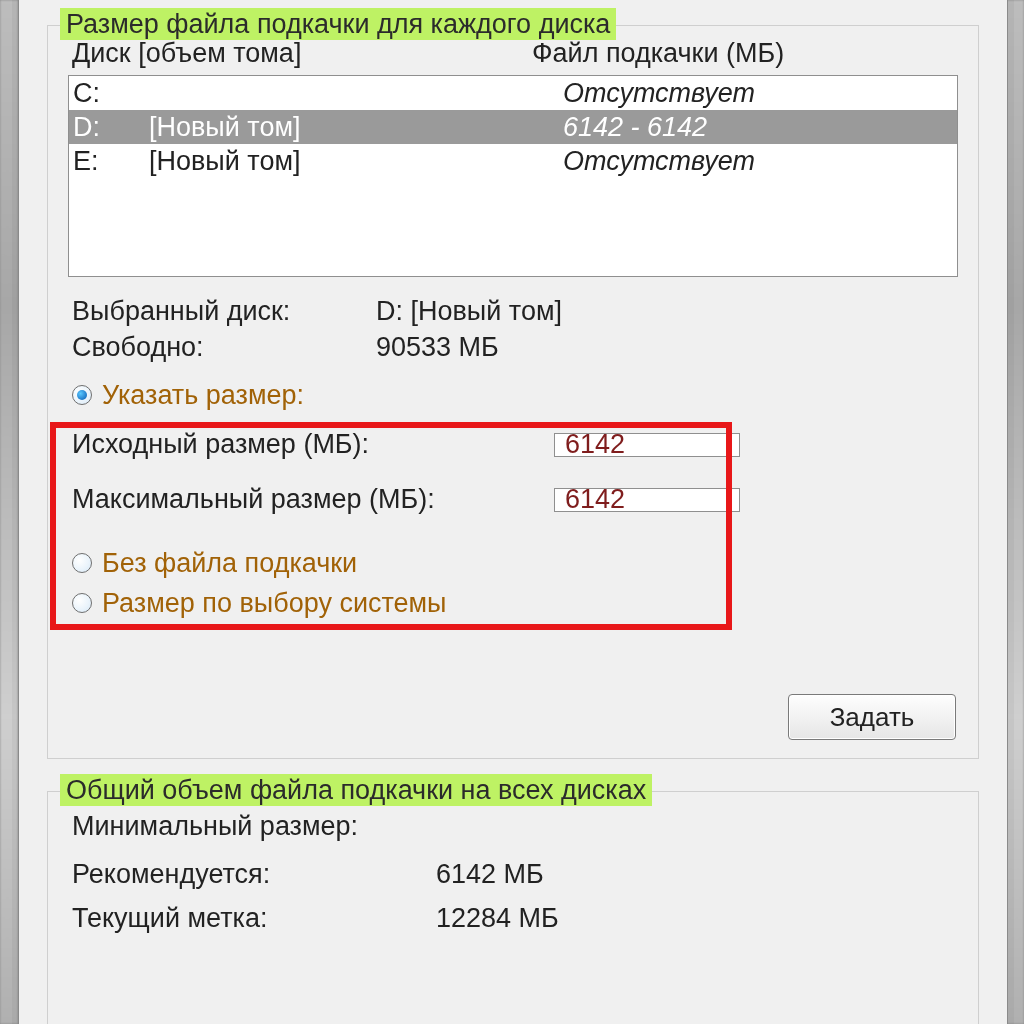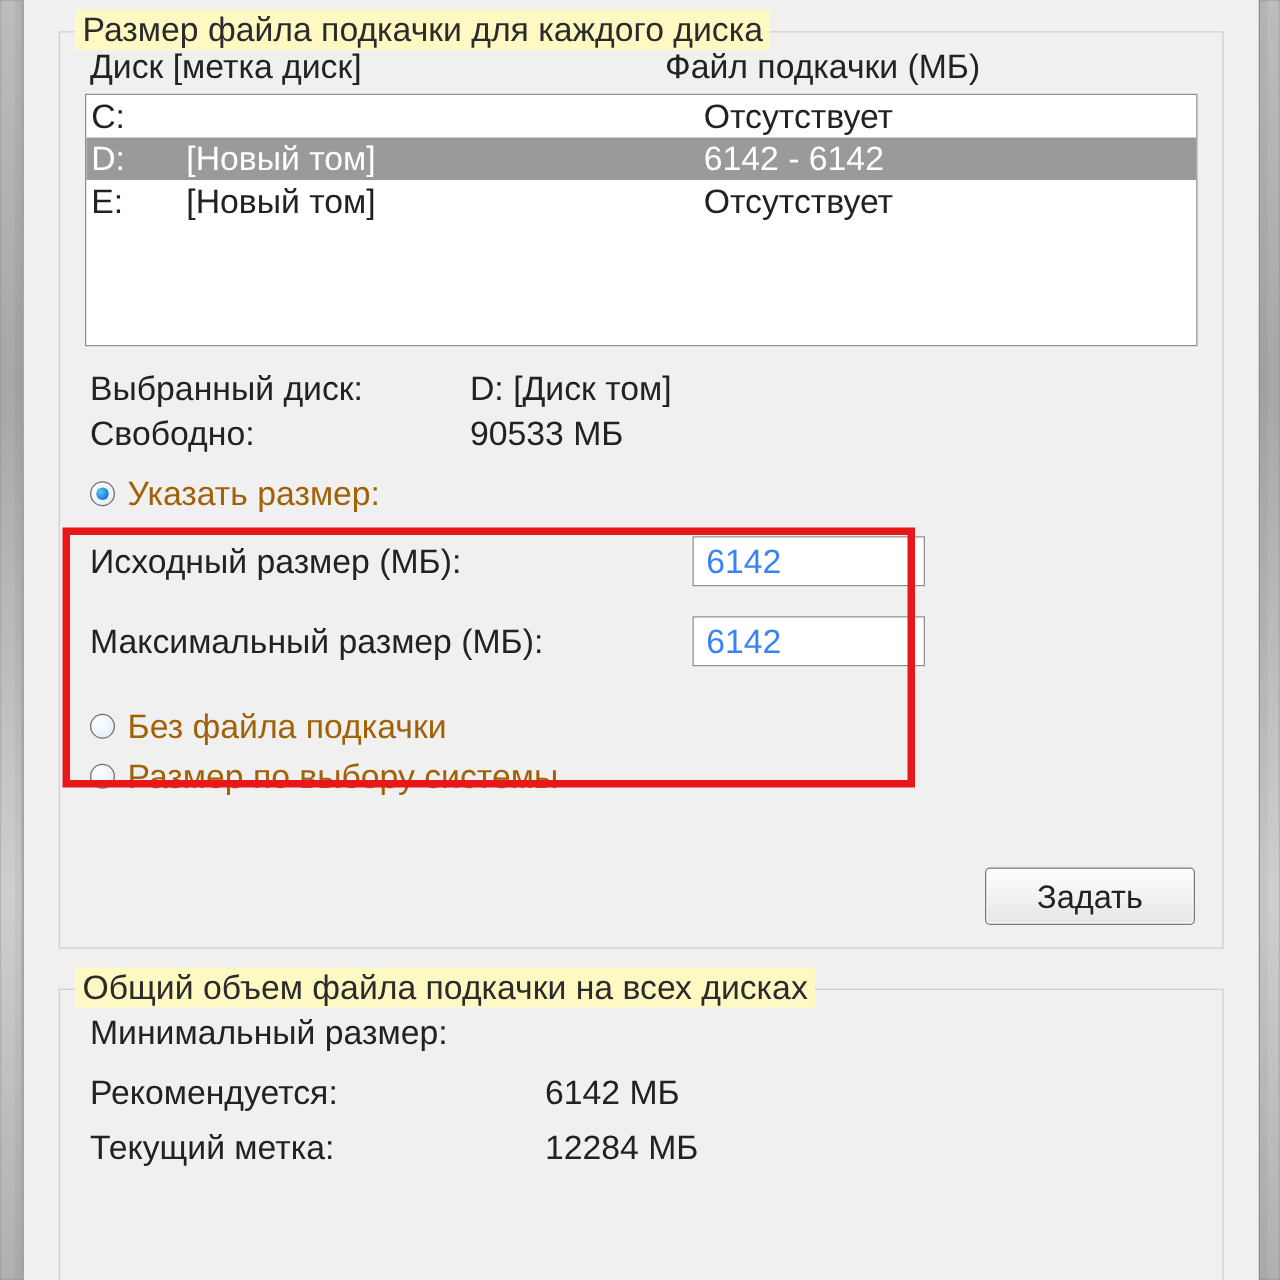--- a/index.html
+++ b/index.html
@@ -26,21 +26,21 @@
   .groupbox {
     position: relative;
     border: 1px solid #cfcfcf;
     margin: 18px 28px 0 28px;
     padding-top: 8px;
   }
   .group-caption {
     position: absolute;
     top: -18px;
     left: 12px;
-    background: #fef9c3;
+    background: #bef264;
     padding: 0 6px;
     color: #2b2b2b;
     font-size: 27px;
     line-height: 32px;
   }
 
   .gb1 {
     margin-top: 34px;
     height: 720px;
     padding: 12px 20px 0 20px;
@@ -68,21 +68,21 @@
   .drive-row {
     display: flex;
     padding: 0 6px 0 4px;
   }
   .drive-row.selected {
     background: #9a9a9a;
     color: #fff;
   }
   .dr-letter { width: 76px; }
   .dr-label  { width: 414px; }
-  .dr-pf     { flex: 1; }
+  .dr-pf     { flex: 1; font-style: italic; }
 
   .info-row {
     display: flex;
     font-size: 27px;
     color: #222;
     line-height: 36px;
     padding-left: 4px;
     gap: 44px;
   }
   .info-row .k { width: 260px; }
@@ -123,25 +123,25 @@
     align-items:center;
     font-size: 27px;
     color:#222;
     padding-left: 4px;
     margin-top: 14px;
     gap: 28px;
   }
   .num-row .lbl { width: 454px; }
   .num-input {
     width: 186px;
-    height: 40px;
+    height: 24px;
     border: 1px solid #8f8f8f;
     background:#fff;
     font-size: 27px;
-    color:#3b82f6;
+    color:#7f1d1d;
     padding: 0 10px;
     box-sizing: border-box;
   }
 
   .set-button {
     position: absolute;
     right: 22px;
     bottom: 18px;
     width: 166px;
     height: 44px;
@@ -176,21 +176,21 @@
 
 <div class="side left"></div>
 <div class="side right"></div>
 
 <div class="outer">
 
   <div class="groupbox gb1">
     <div class="group-caption">Размер файла подкачки для каждого диска</div>
 
     <div class="cols-header">
-      <div class="col-a">Диск [метка диск]</div>
+      <div class="col-a">Диск [объем тома]</div>
       <div class="col-b">Файл подкачки (МБ)</div>
     </div>
 
     <div class="drive-list">
       <div class="drive-row">
         <span class="dr-letter">C:</span>
         <span class="dr-label"></span>
         <span class="dr-pf">Отсутствует</span>
       </div>
       <div class="drive-row selected">
@@ -202,21 +202,21 @@
         <span class="dr-letter">E:</span>
         <span class="dr-label">[Новый том]</span>
         <span class="dr-pf">Отсутствует</span>
       </div>
     </div>
 
     <div style="height:16px"></div>
 
     <div class="info-row">
       <span class="k">Выбранный диск:</span>
-      <span class="v">D:  [Диск том]</span>
+      <span class="v">D:  [Новый том]</span>
     </div>
     <div class="info-row">
       <span class="k">Свободно:</span>
       <span class="v">90533 МБ</span>
     </div>
 
     <div style="height:10px"></div>
 
     <div class="radio-line">
       <span class="radio checked"></span>

